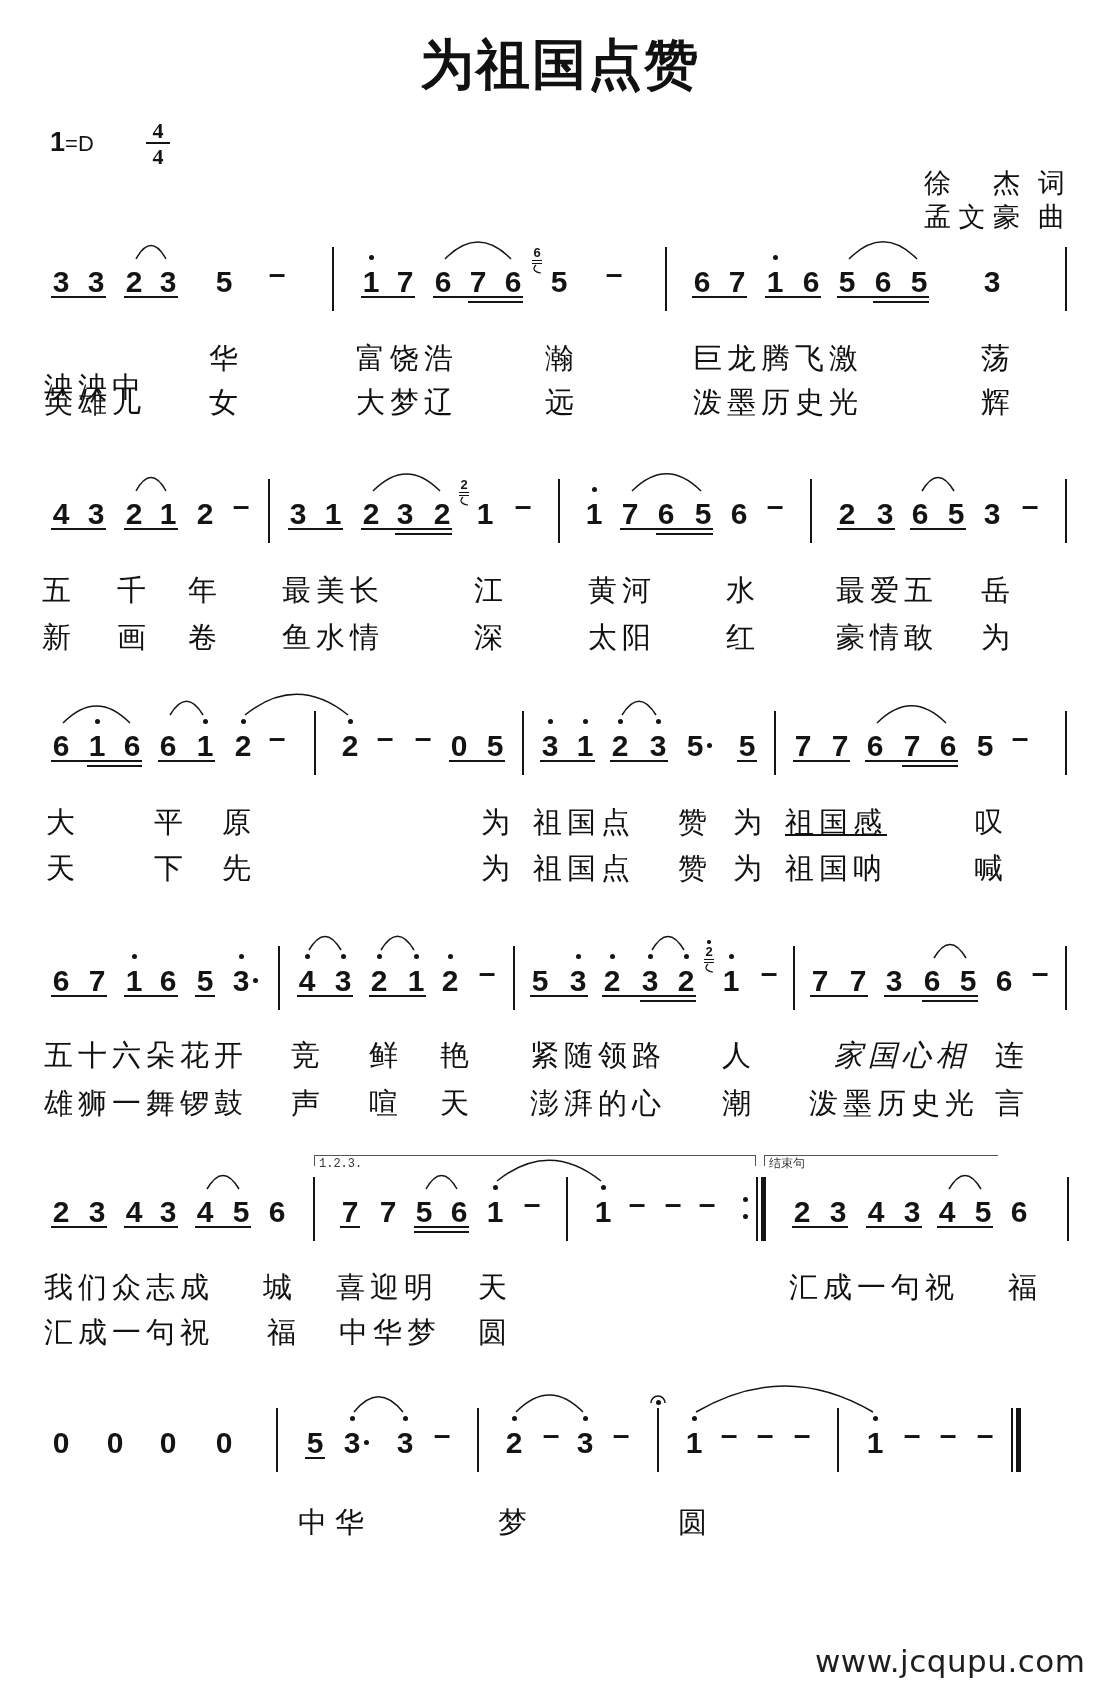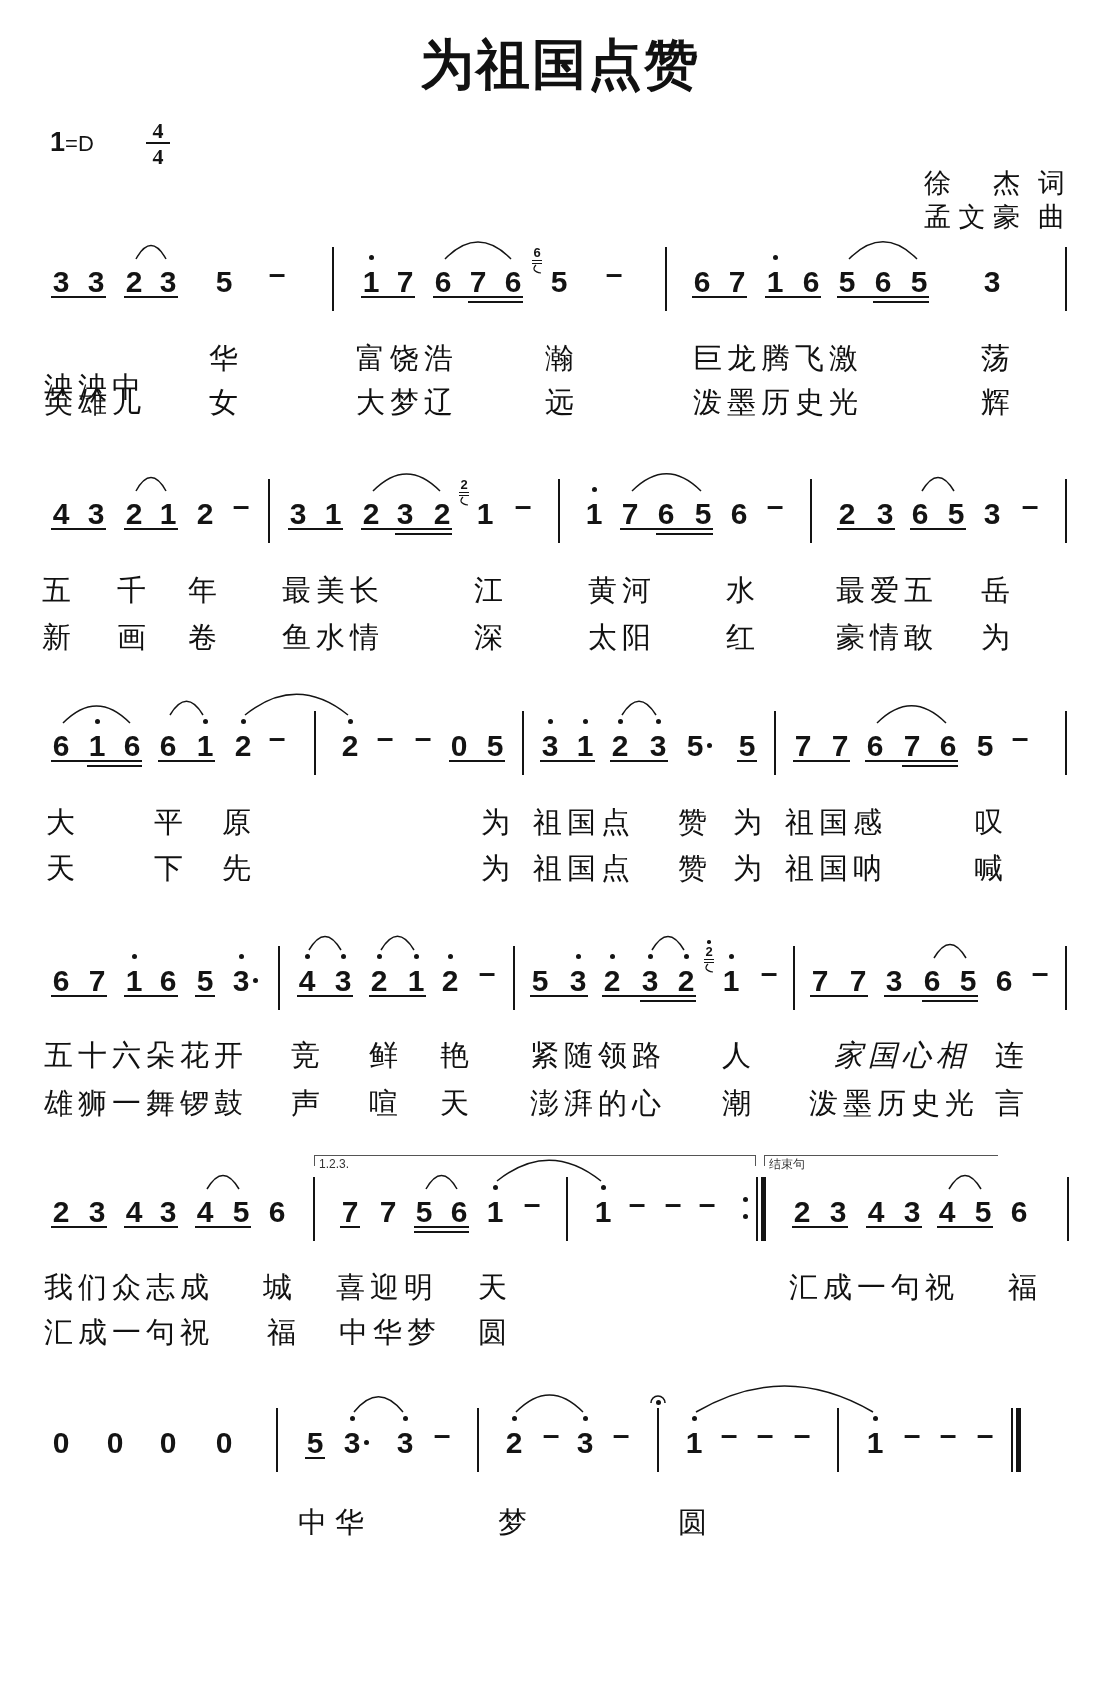--- a/index.html
+++ b/index.html
@@ -48,21 +48,21 @@
     position: absolute; white-space: nowrap; font-family: "DejaVu Serif", serif;
     font-size: 29px; line-height: 30px; letter-spacing: 5px; color: #111;
   }
   .volta {
     position: absolute; height: 11px; border-top: 1px solid #555; border-left: 1px solid #555;
     box-sizing: border-box;
   }
   .volta.closed { border-right: 1px solid #555; }
   .volta-label {
     position: absolute; left: 4px; top: 1px; white-space: nowrap;
-    font-family: Liberation Sans, sans-serif; font-size: 12px; line-height: 14px; color: #333; text-align: right;
+    font-family: Liberation Mono, monospace; font-size: 12px; line-height: 14px; color: #333; text-align: right;
   }
   #curves { position: absolute; left: 0; top: 0; pointer-events: none; }
   .watermark {
     position: absolute; left: 815px; top: 1641px; font-family: "DejaVu Sans", sans-serif;
     font-size: 31px; line-height: 40px; letter-spacing: 0.5px; color: #1e1e1e; white-space: nowrap;
   }
 </style>
 </head>
 <body>
 
@@ -252,21 +252,21 @@
         <div class="bar" style="left: 522px; top: 711px;"></div>
         <div class="bar" style="left: 774px; top: 711px;"></div>
         <div class="bar" style="left: 1065px; top: 711px;"></div>
         <div class="lyric" style="left: 46px; top: 807px;">大</div>
         <div class="lyric" style="left: 154px; top: 807px;">平</div>
         <div class="lyric" style="left: 222px; top: 807px;">原</div>
         <div class="lyric" style="left: 481px; top: 807px;">为</div>
         <div class="lyric" style="left: 533px; top: 807px;">祖国点</div>
         <div class="lyric" style="left: 678px; top: 807px;">赞</div>
         <div class="lyric" style="left: 733px; top: 807px;">为</div>
-        <div class="lyric" style="left: 785px; top: 807px;">祖国感</div>
+        <div class="lyric" style="left: 785px; top: 807px; text-decoration: underline;">祖国感</div>
         <div class="lyric" style="left: 974px; top: 807px;">叹</div>
         <div class="lyric" style="left: 46px; top: 853px;">天</div>
         <div class="lyric" style="left: 154px; top: 853px;">下</div>
         <div class="lyric" style="left: 222px; top: 853px;">先</div>
         <div class="lyric" style="left: 481px; top: 853px;">为</div>
         <div class="lyric" style="left: 533px; top: 853px;">祖国点</div>
         <div class="lyric" style="left: 678px; top: 853px;">赞</div>
         <div class="lyric" style="left: 733px; top: 853px;">为</div>
         <div class="lyric" style="left: 785px; top: 853px;">祖国呐</div>
         <div class="lyric" style="left: 974px; top: 853px;">喊</div>
@@ -473,13 +473,14 @@
       <path d="M207,1189 Q223,1161.8 239,1189" fill="none" stroke="#141414" stroke-width="1.5"></path>
       <path d="M426,1189 Q441.5,1162 457,1189" fill="none" stroke="#141414" stroke-width="1.5"></path>
       <path d="M497,1181 Q549,1139.4 601,1181" fill="none" stroke="#141414" stroke-width="1.5"></path>
       <path d="M949,1189 Q965,1161.8 981,1189" fill="none" stroke="#141414" stroke-width="1.5"></path>
       <path d="M354,1412 Q378.5,1381.4 403,1412" fill="none" stroke="#141414" stroke-width="1.5"></path>
       <path d="M516,1412 Q549.5,1377.8 583,1412" fill="none" stroke="#141414" stroke-width="1.5"></path>
       <path d="M696,1412 Q784.5,1360 873,1412" fill="none" stroke="#141414" stroke-width="1.5"></path>
       <path d="M651,1403 A7,7 0 0 1 665,1403" fill="none" stroke="#141414" stroke-width="1.6"></path>
     </svg>
 
+  <div class="watermark">www.jcqupu.com</div>
 </div>
 
 </body></html>

